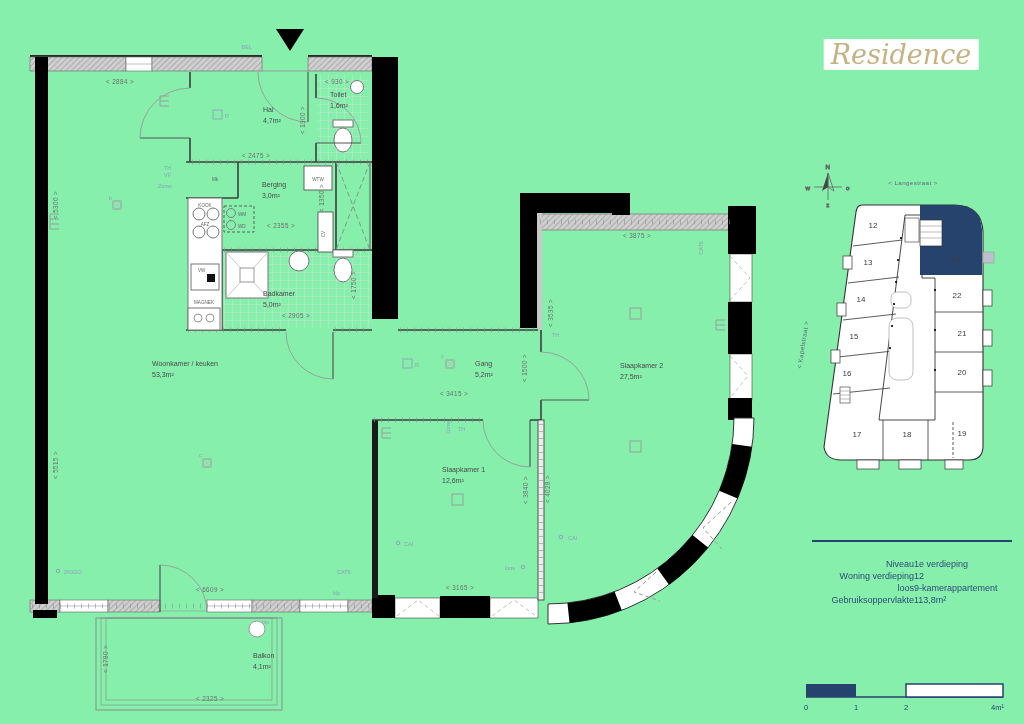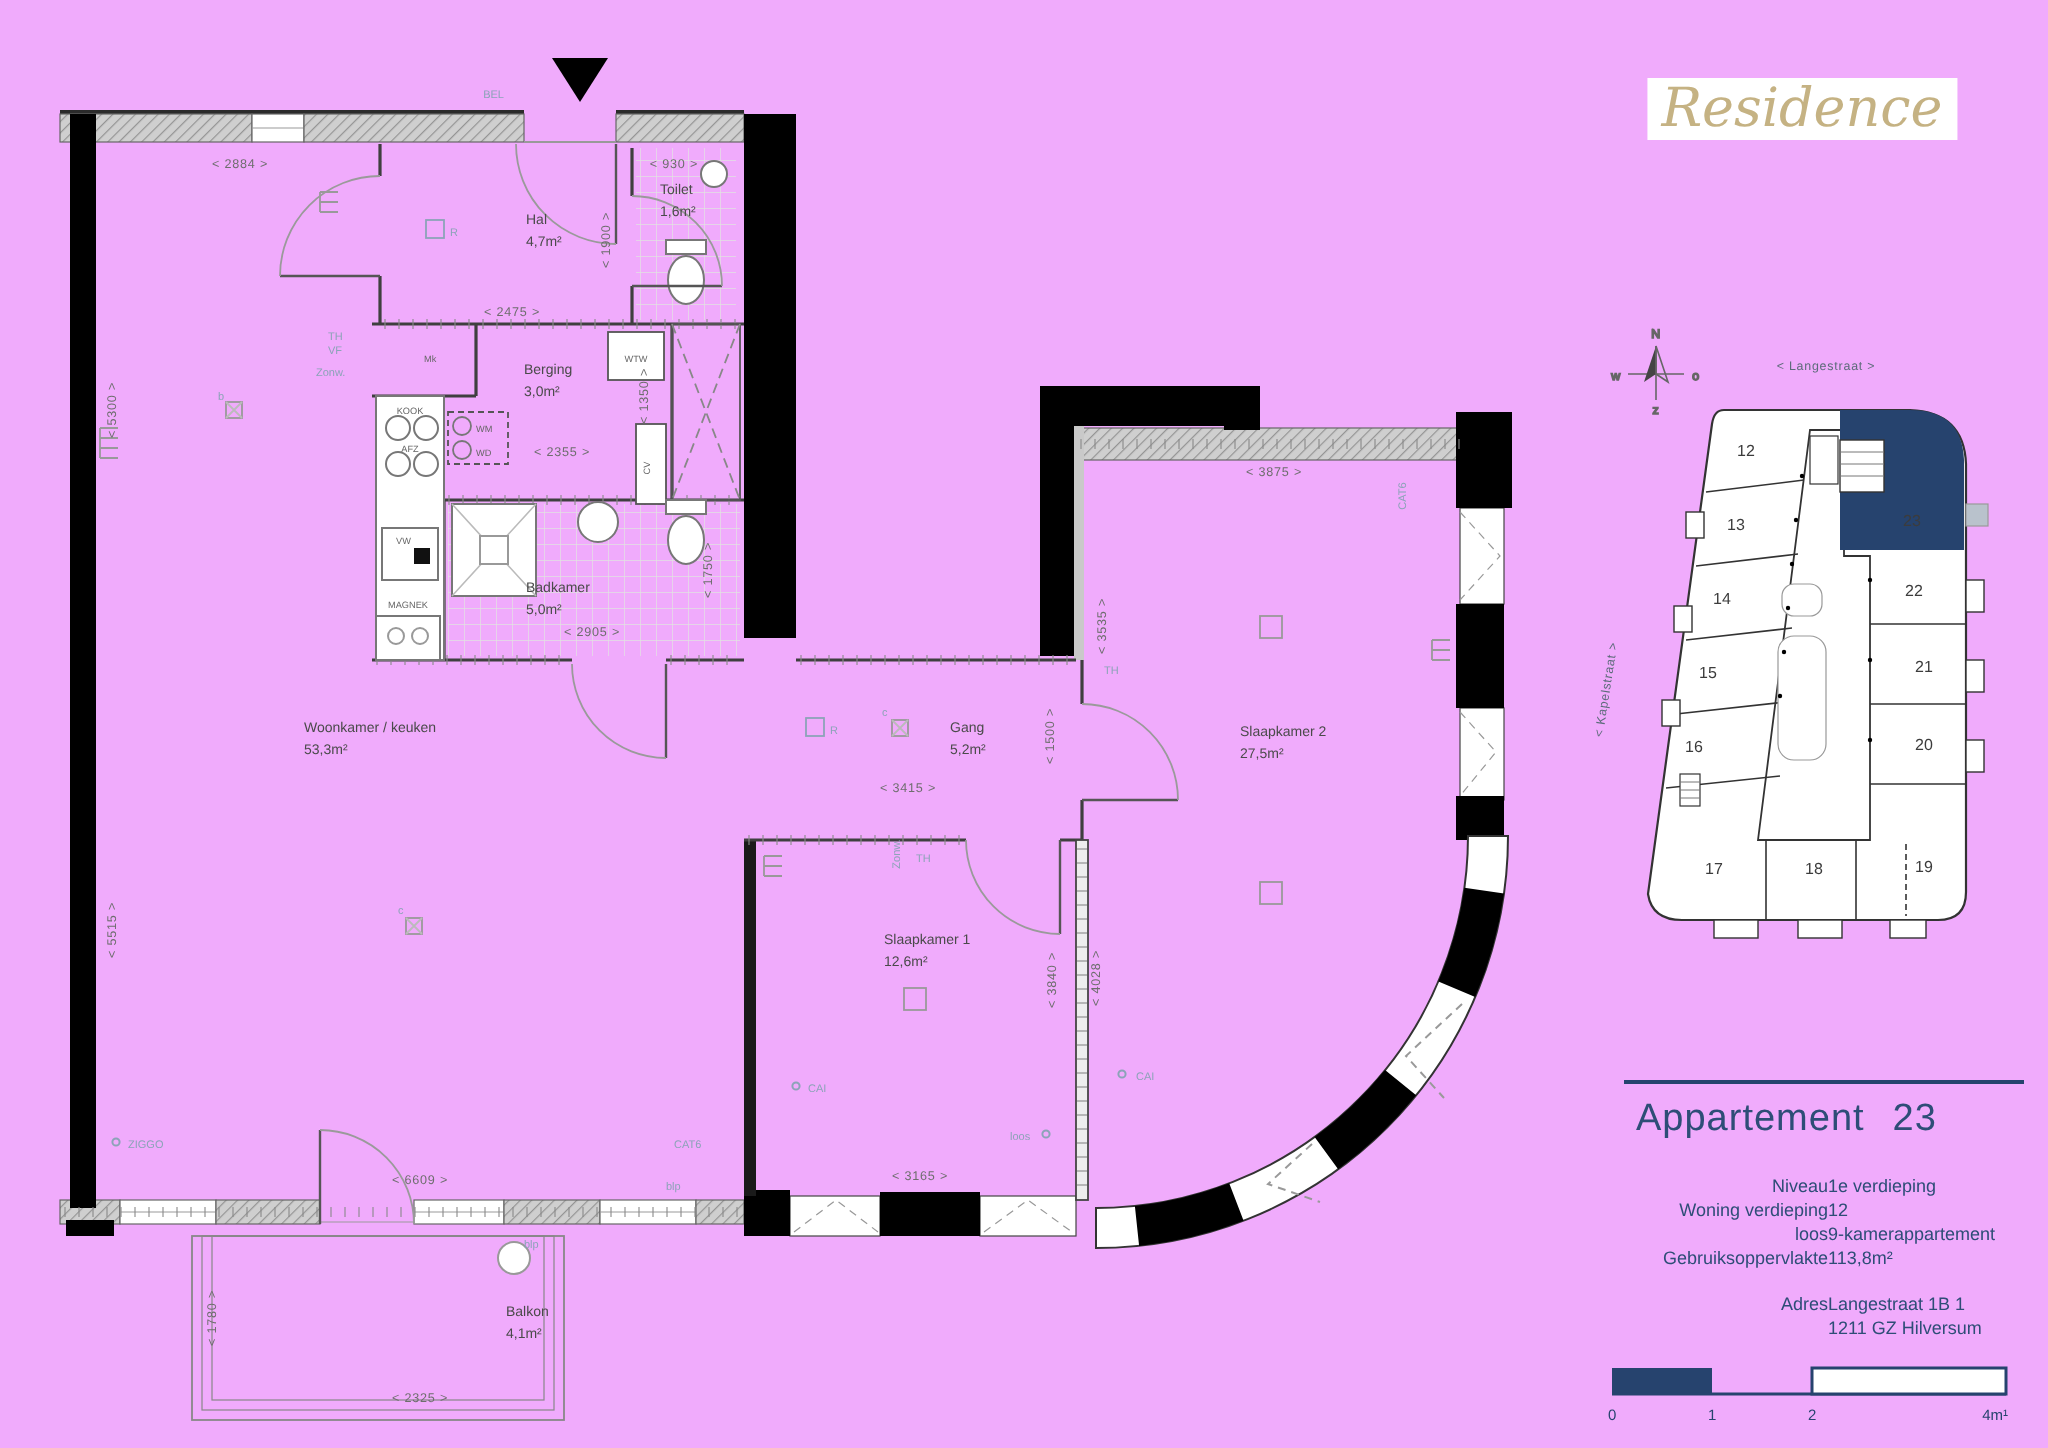--- a/index.html
+++ b/index.html
@@ -1,16 +1,16 @@
 <!DOCTYPE html>
 <html><head>
 <meta charset="utf-8">
 <style>
   html,body{margin:0;padding:0;background:#fff;}
-  .page{position:relative;width:1024px;height:724px;background:#f0abfc;overflow:hidden;
+  .page{position:relative;width:1024px;height:724px;background:#86efac;overflow:hidden;
         font-family:"Liberation Sans",sans-serif;}
   svg text{font-family:"Liberation Sans",sans-serif;}
   .roomname{font-size:7px;fill:#4a4a4a;}
   .dim{font-size:6.3px;fill:#6e6e6e;letter-spacing:.4px;}
   .tag{font-size:5.5px;fill:#8ca3b8;}
   .tiny{font-size:4.6px;fill:#666;}
   .unitnum{font-size:8px;fill:#3c3c3c;}
   .street{font-size:6.2px;fill:#5c6b7a;letter-spacing:.4px;}
   
   .logo{position:absolute;left:820px;top:42px;width:162px;height:84px;}
@@ -391,47 +391,37 @@
       <text class="unitnum" x="167" y="276">19</text>
       <text class="unitnum" x="167" y="215">20</text>
       <text class="unitnum" x="167" y="176">21</text>
       <text class="unitnum" x="162" y="138">22</text>
       <text class="unitnum" x="161" y="103" fill="#fff">23</text>
     </g>
   </svg>
 
   <div class="info">
     <div class="info-rule"></div>
-    <div class="info-title">
-      <span>Appartement</span><span class="num">23</span>
-    </div>
     <div class="info-rows">
       <div class="irow">
         <span class="lbl">Niveau</span>
         <span class="val">1e verdieping</span>
       </div>
       <div class="irow">
         <span class="lbl">Woning verdieping</span>
         <span class="val">12</span>
       </div>
       <div class="irow indent">
         <span class="lbl">loos</span>
         <span class="val">9-kamerappartement</span>
       </div>
       <div class="irow">
         <span class="lbl">Gebruiksoppervlakte</span>
         <span class="val">113,8m²</span>
       </div>
-      <div class="irow gap">
-        <span class="lbl">Adres</span>
-        <span class="val">
-          <div>Langestraat 1B 1</div>
-          <div>1211 GZ Hilversum</div>
-        </span>
-      </div>
     </div>
   </div>
 
   <svg class="scalebar" width="212" height="38" viewBox="0 0 212 38">
     <rect x="6" y="4" width="50" height="13" fill="#26436e"></rect>
     <line x1="6" y1="17" x2="203" y2="17" stroke="#26436e" stroke-width="1.5"></line>
     <rect x="106" y="4" width="97" height="13" fill="#fff" stroke="#26436e" stroke-width="1.5"></rect>
     <g fill="#26436e" font-size="7.5">
       <text x="4" y="30">0</text>
       <text x="54" y="30">1</text>

